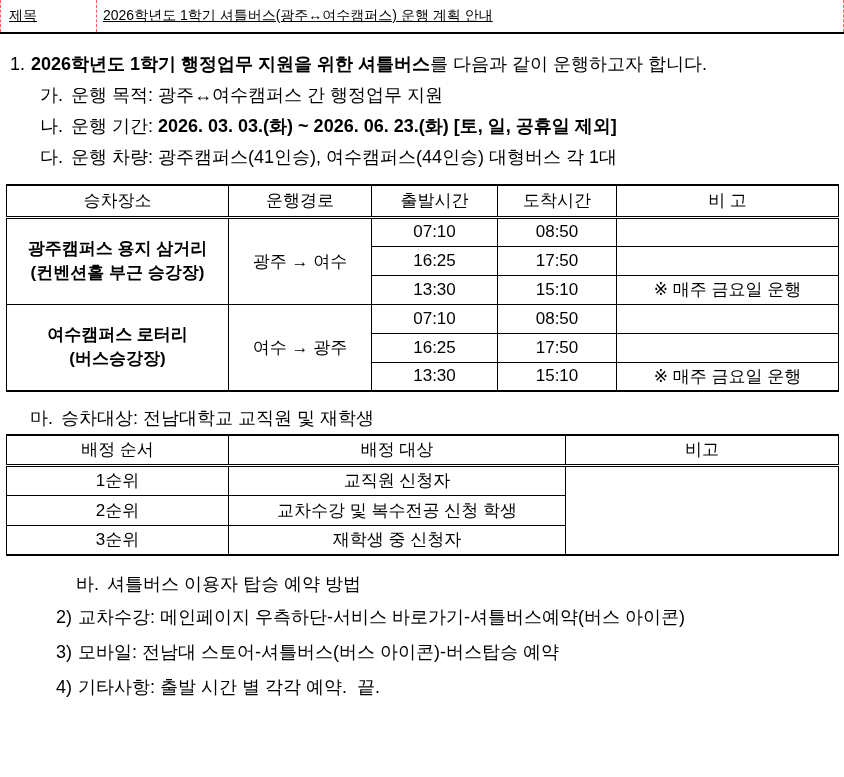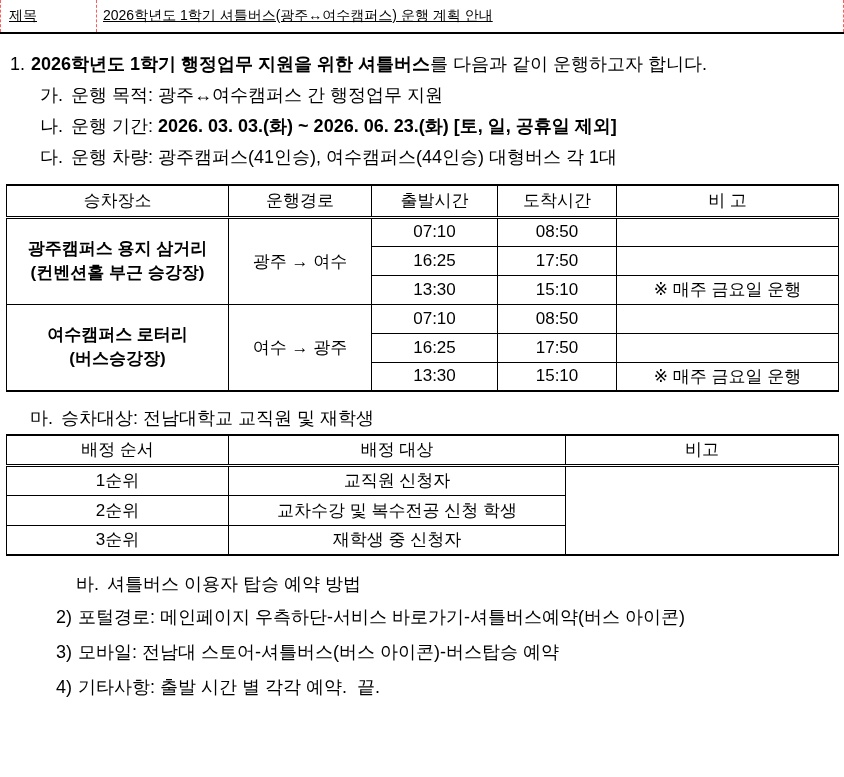--- a/index.html
+++ b/index.html
@@ -167,18 +167,18 @@
       <td>3순위</td>
       <td>재학생 중 신청자</td>
     </tr>
   </tbody>
     </table>
 
   <div class="sec ba-line">
     <div class="line sub"><span class="lbl">바.</span><span>셔틀버스 이용자 탑승 예약 방법</span></div>
   </div>
   <div class="sec booking">
-    <div class="line"><span class="num">2)</span><span>포털경로: 메인페이지 우측하단-서비스 바로가기-셔틀버스예약(버스 아이콘)</span></div>
+    <div class="line"><span class="num">2)</span><span>교차수강: 메인페이지 우측하단-서비스 바로가기-셔틀버스예약(버스 아이콘)</span></div>
     <div class="line"><span class="num">3)</span><span>모바일: 전남대 스토어-셔틀버스(버스 아이콘)-버스탑승 예약</span></div>
     <div class="line"><span class="num">4)</span><span>기타사항: 출발 시간 별 각각 예약.  끝.</span></div>
   </div>
 
 </div>
 
 </body></html>

